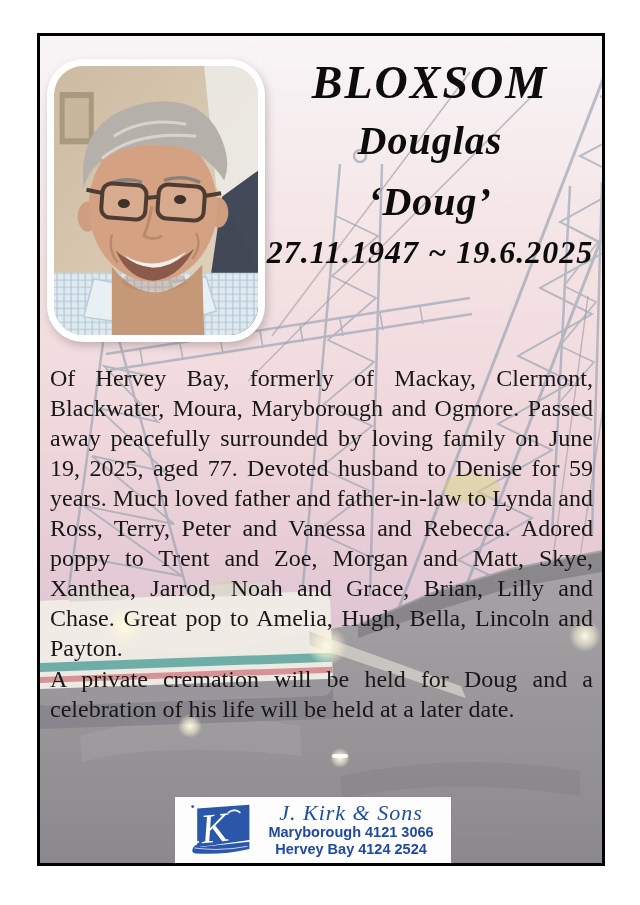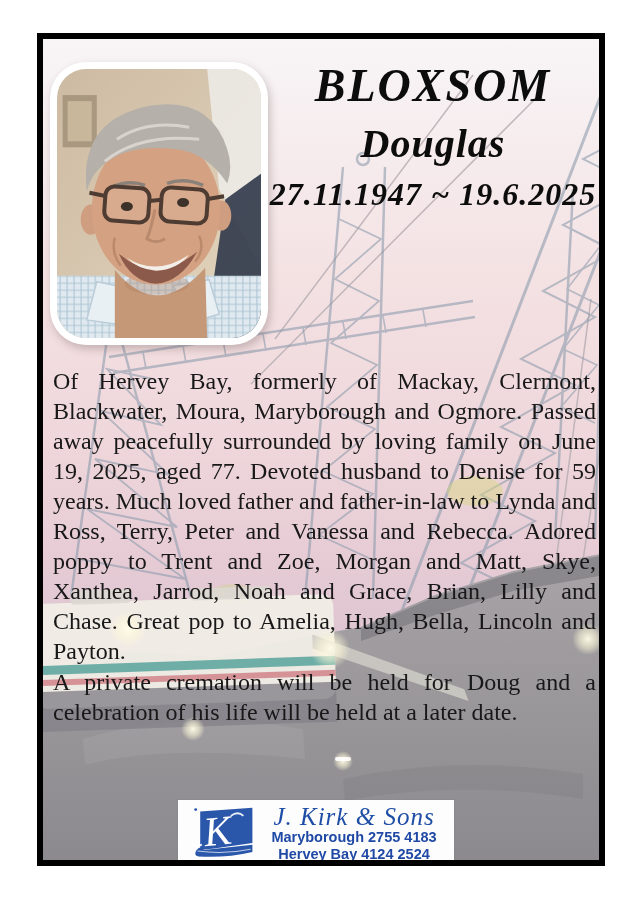--- a/index.html
+++ b/index.html
@@ -1,19 +1,19 @@
 <!DOCTYPE html>
 <html><head>
 <meta charset="utf-8">
 <style>
   html,body{margin:0;padding:0;background:#ffffff;}
   body{width:640px;height:905px;position:relative;overflow:hidden;
        font-family:"Liberation Serif", serif;}
   .card{position:absolute;left:37px;top:33px;width:568px;height:833px;
-        box-sizing:border-box;border:6px solid #000000;
+        box-sizing:border-box;border:3px solid #000000;
         box-shadow:inset 0 0 0 2px rgba(150,190,230,.55);
         background:#f6f0f2;overflow:hidden;}
   .bg-scene{position:absolute;left:0;top:0;width:562px;height:827px;z-index:0;}
   .layer{position:absolute;z-index:2;}
 
   
   .photo-frame{left:7px;top:23px;width:218px;height:283px;background:#ffffff;
         border-radius:36px;box-shadow:2px 4px 9px rgba(80,60,60,.28);
         padding:7px;box-sizing:border-box;}
   .photo{width:100%;height:100%;border-radius:29px;overflow:hidden;position:relative;}
@@ -31,21 +31,21 @@
         color:#181818;text-align:justify;text-justify:inter-word;}
   .obit p{margin:1px;}
   .flowers{margin-top:13px !important;font-weight:700;font-style:italic;line-height:31px;}
 
   
   .fh-box{left:135px;top:761px;width:276px;height:66px;background:#fdfdfd;
         display:flex;align-items:center;gap:4px;padding:3px 6px;box-sizing:border-box;
         box-shadow:0 0 0 1px rgba(120,120,130,.18);}
   .fh-logo{flex:0 0 auto;width:72px;height:58px;}
   .fh-text{flex:1;text-align:center;line-height:1;}
-  .fh-name{font-style:italic;font-size:25px;letter-spacing:1px;color:#1e4da6;
+  .fh-name{font-style:italic;font-size:22px;letter-spacing:1px;color:#1e4da6;
         font-family:"Liberation Serif", serif;margin-bottom:0;white-space:nowrap;}
   .fh-phone{font-family:"Liberation Sans", sans-serif;font-weight:700;
         font-size:14.5px;line-height:17px;color:#1f49a5;white-space:nowrap;}
 </style>
 </head>
 <body>
 
 <div class="card">
 
   <svg class="bg-scene" viewBox="0 0 562 827" preserveAspectRatio="none" aria-hidden="true">
@@ -174,20 +174,21 @@
         <path d="M70,188 Q99,207 132,185 Q120,200 99,201 Q80,199 70,188 Z" fill="#f3efe8"></path>
         <path d="M58,168 Q54,184 64,196 M142,166 Q148,180 138,192" stroke="#bb8a6c" stroke-width="2.5" fill="none"></path>
       </svg>
     </div>
   </div>
 
   <div class="layer header">
     <div class="surname">BLOXSOM</div>
     <div class="given-block">
       <div class="given">Douglas</div>
+      <div class="given">‘Doug’</div>
     </div>
     <div class="dates">27.11.1947 ~ 19.6.2025</div>
   </div>
 
   <div class="layer obit">
     <p>Of Hervey Bay, formerly of Mackay, Clermont, Blackwater, Moura, Maryborough and Ogmore. Passed away peacefully surrounded by loving family on June 19, 2025, aged 77. Devoted husband to Denise for 59 years. Much loved father and father-in-law to Lynda and Ross, Terry, Peter and Vanessa and Rebecca. Adored poppy to Trent and Zoe, Morgan and Matt, Skye, Xanthea, Jarrod, Noah and Grace, Brian, Lilly and Chase. Great pop to Amelia, Hugh, Bella, Lincoln and Payton.</p>
     <p>A private cremation will be held for Doug and a celebration of his life will be held at a later date.</p>
   </div>
 
   <div class="layer fh-box">
@@ -195,18 +196,18 @@
       <circle cx="13" cy="5" r="1.6" fill="#2a57aa"></circle>
       <circle cx="15" cy="55" r="1.6" fill="#2a57aa"></circle>
       <path d="M18,7 L76,3 L76,42 Q50,46 18,50 Z" fill="#2a57aa"></path>
       <path d="M14,50 Q18,44 22,50 L76,44 L76,52 Q46,59 16,57 Q10,56 14,50 Z" fill="#2a57aa"></path>
       <path d="M15,51 Q45,55 74,49" stroke="#ffffff" stroke-width="1.2" fill="none" opacity="0.7"></path>
       <text x="22" y="44" font-family="Liberation Serif, serif" font-style="italic" font-size="46" fill="#ffffff" transform="rotate(-6 40 30)">K</text>
       <path d="M20,44 Q10,48 7,40 M52,12 Q60,6 66,12" stroke="#ffffff" stroke-width="2" fill="none" opacity="0.9"></path>
     </svg>
     <div class="fh-text">
       <div class="fh-name">J. Kirk &amp; Sons</div>
-      <div class="fh-phone">Maryborough 2755 4183</div>
+      <div class="fh-phone">Maryborough 4121 3066</div>
       <div class="fh-phone">Hervey Bay 4124 2524</div>
     </div>
   </div>
 
 </div>
 
 </body></html>

